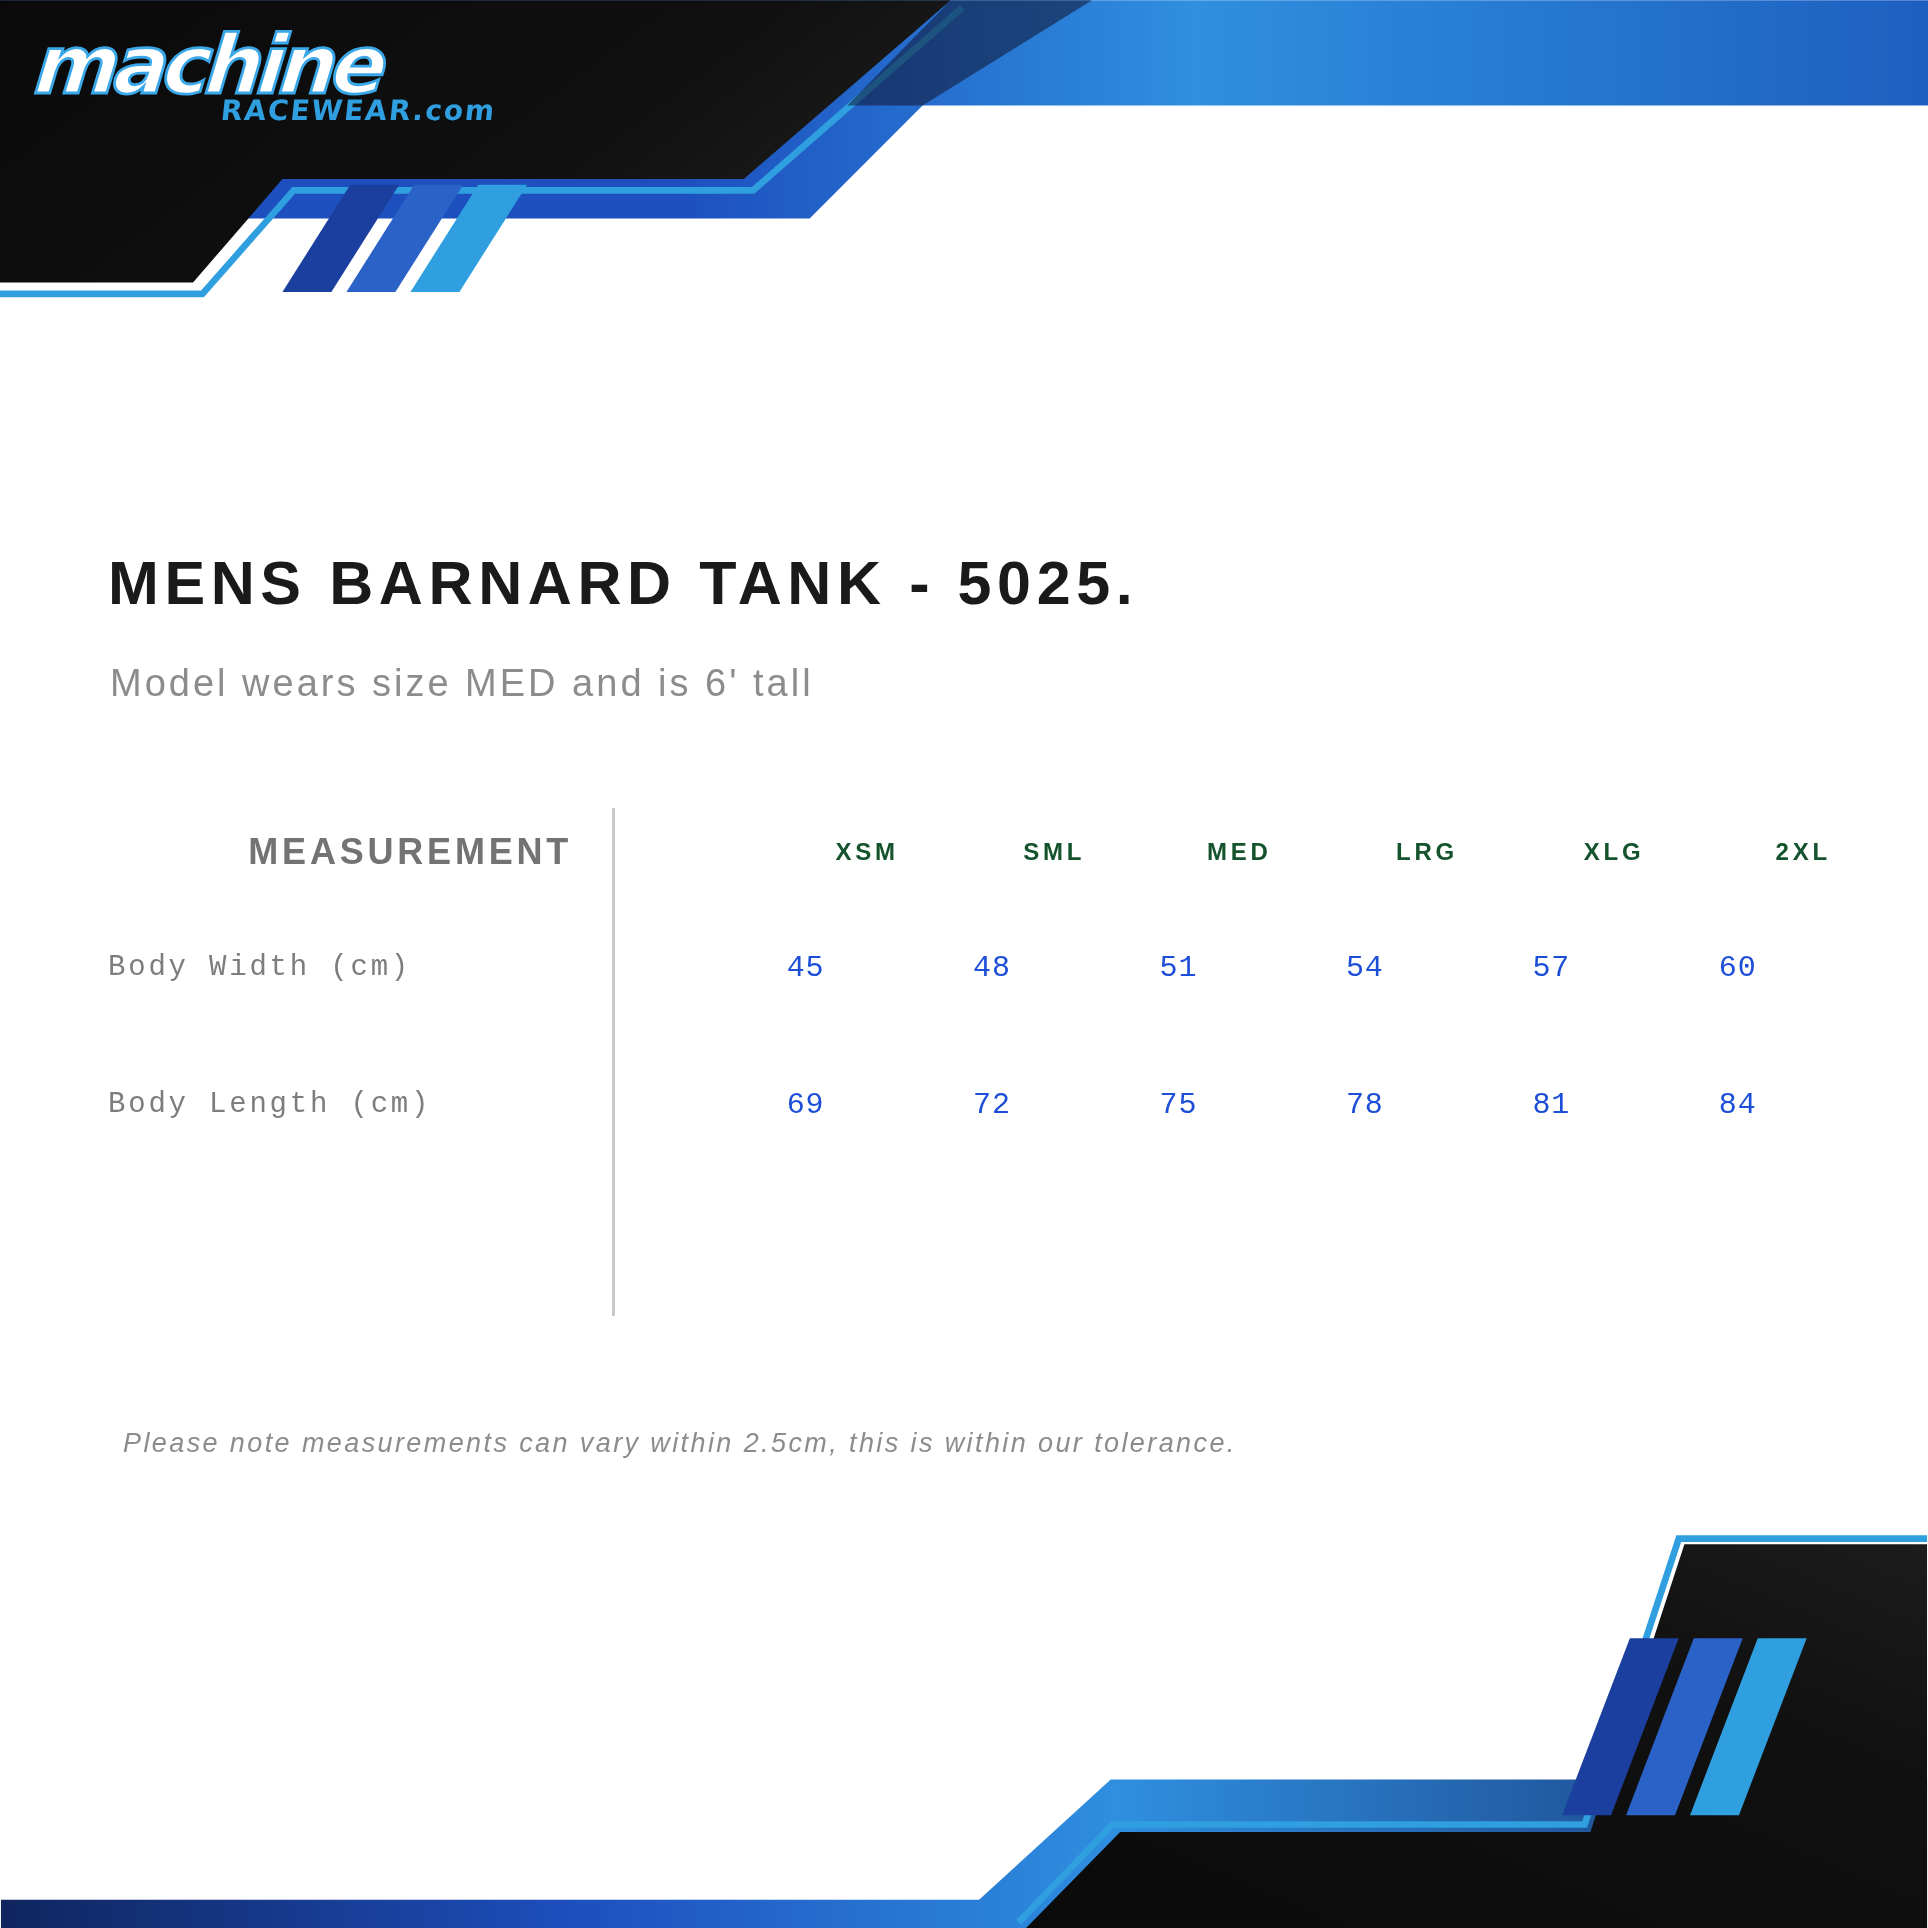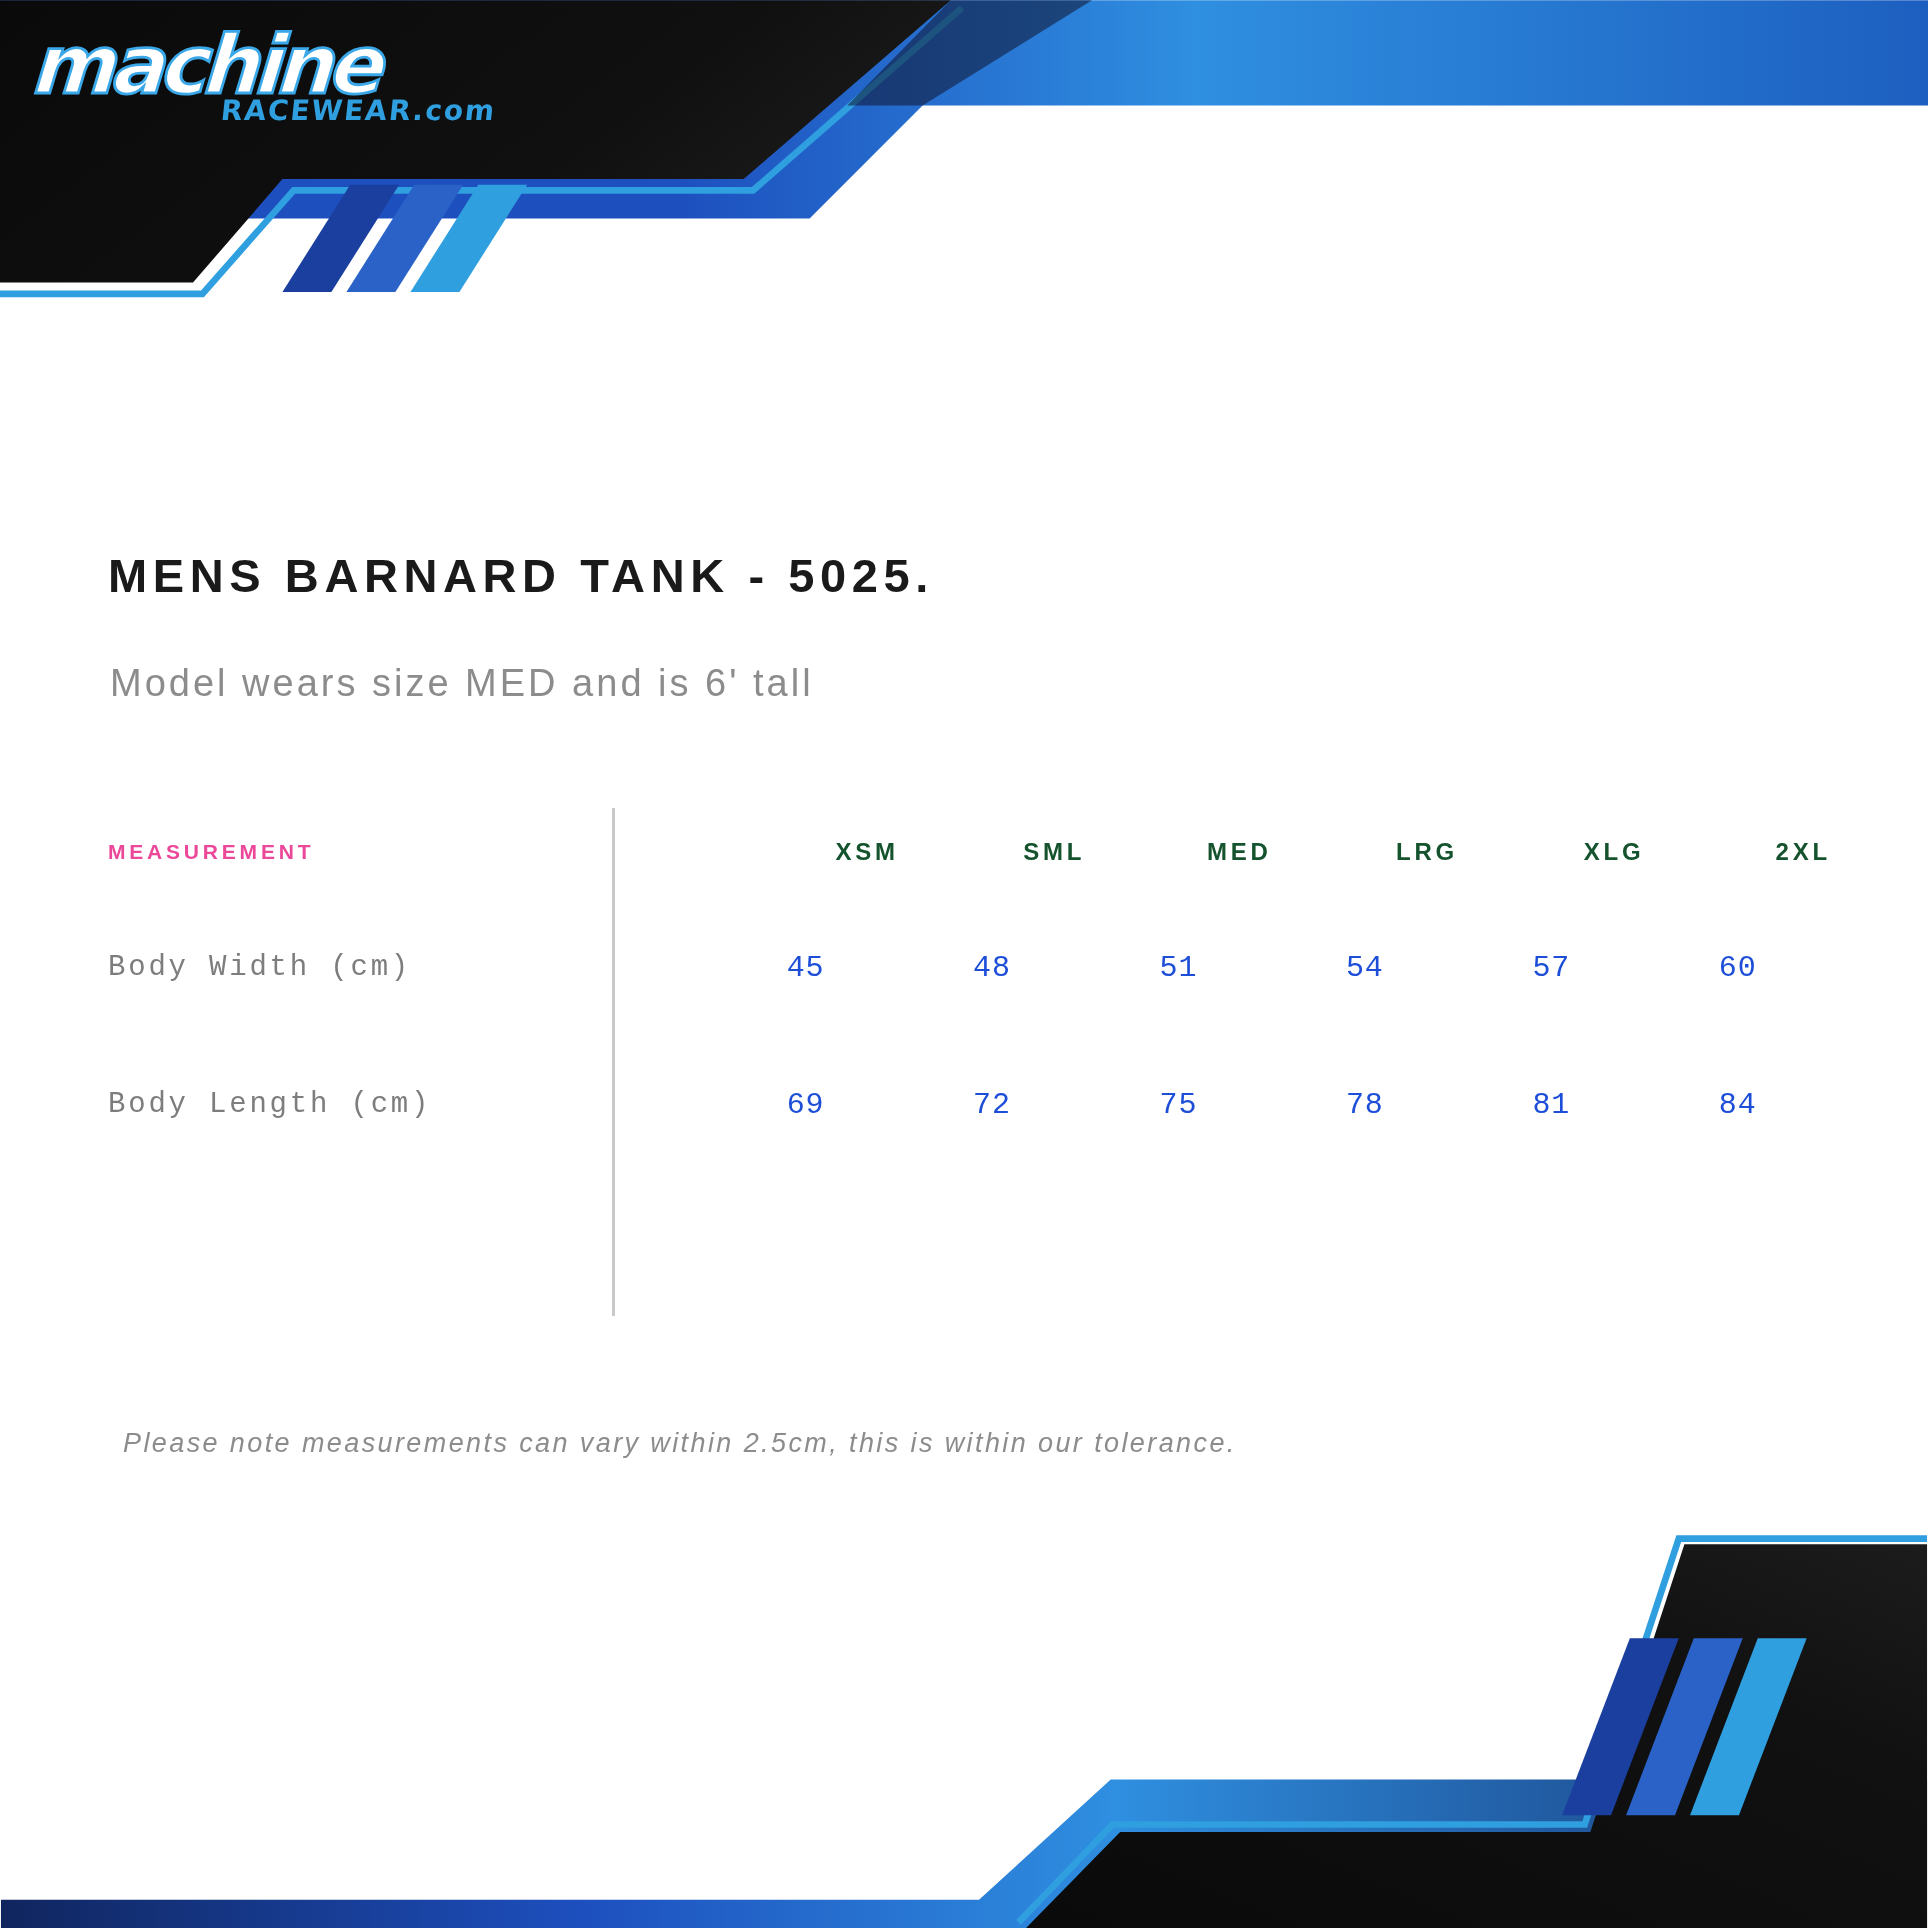--- a/index.html
+++ b/index.html
@@ -73,21 +73,21 @@
     left: 0;
     top: 0;
     width: 1928px;
     height: 1928px;
     z-index: 10;
   }
   .title {
     position: absolute;
     left: 108px;
     top: 548px;
-    font-size: 47px;
+    font-size: 61px;
     font-weight: bold;
     letter-spacing: 5.6px;
     color: #1a1a1a;
     white-space: nowrap;
   }
   .subtitle {
     position: absolute;
     left: 110px;
     top: 630px;
     font-size: 38px;
@@ -115,25 +115,25 @@
     margin: 0;
   }
   .col-measure { width: 603px; }
   .col-size { width: 186px; }
 
   .hdr-row th {
     height: 94px;
     vertical-align: middle;
   }
   .hdr-measure {
-    text-align: left;
-    font-size: 21px;
+    text-align: center;
+    font-size: 36px;
     font-weight: bold;
     letter-spacing: 3.8px;
-    color: #ec4899;
+    color: #737373;
     white-space: nowrap;
   }
   .hdr-size {
     text-align: right;
     font-size: 24px;
     font-weight: bold;
     letter-spacing: 3.8px;
     color: #14532d;
   }
   .data-row td {

